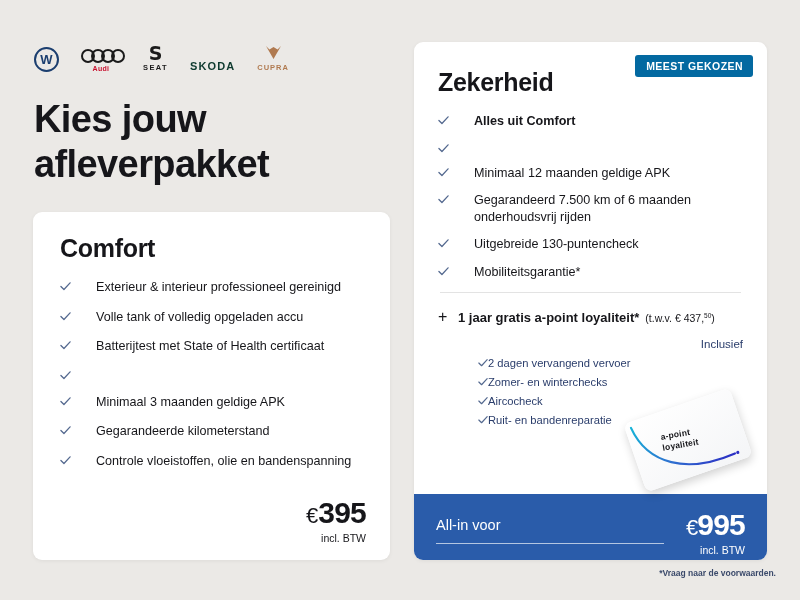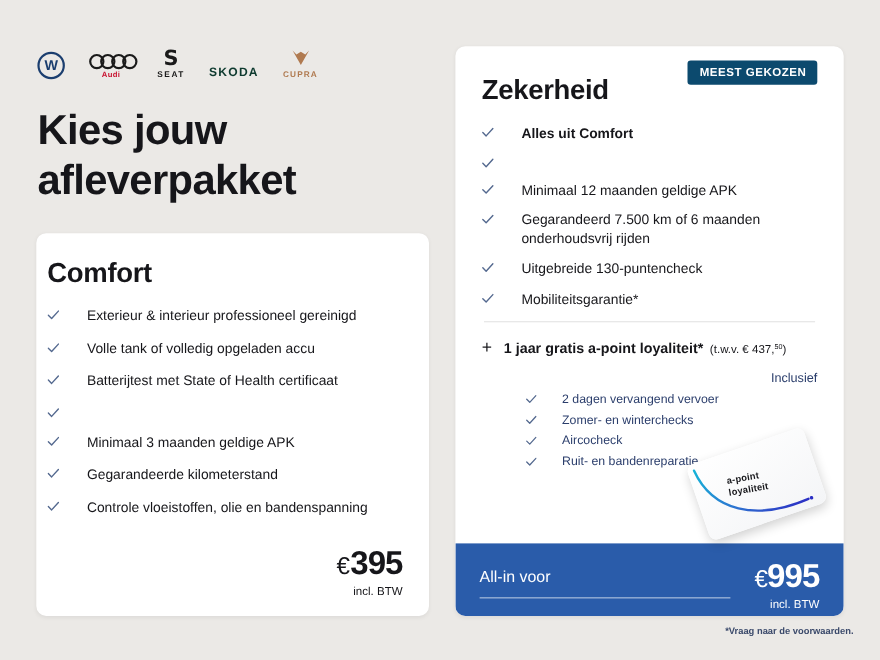--- a/index.html
+++ b/index.html
@@ -51,30 +51,30 @@
     background: #ffffff; border-radius: 9px;
     box-shadow: 0 1px 4px rgba(0,0,0,.06);
   }
   .card-zekerheid {
     position: absolute; left: 414px; top: 42px; width: 353px; height: 518px;
     background: #ffffff; border-radius: 9px; overflow: hidden;
     box-shadow: 0 1px 4px rgba(0,0,0,.06);
   }
 
   .badge {
-    position: absolute; right: 24px; top: 13px;
-    background: #0c4a6e; color: #fff;
+    position: absolute; right: 14px; top: 13px;
+    background: #0369a1; color: #fff;
     font-size: 10.5px; font-weight: 700; letter-spacing: .45px;
     padding: 5px 10px 5px 11px; border-radius: 3px;
   }
 
   .card-title {
     font-size: 25px; font-weight: 700; color: #16161a; letter-spacing: -0.3px;
   }
-  .comfort-pad { padding: 22px 26px 0 10px; }
+  .comfort-pad { padding: 22px 26px 0 27px; }
   .zeker-pad   { padding: 26px 24px 0 24px; }
 
   ul.feats { list-style: none; margin-top: 16px; }
   ul.feats li {
     display: flex; align-items: flex-start; gap: 25px;
     font-size: 12.6px; color: #16161a; line-height: 1.32;
     margin-bottom: 13px;
   }
   ul.feats.tight li { margin-bottom: 11px; }
   li.bold > .txt { font-weight: 700; }
@@ -92,21 +92,21 @@
   }
   .plus-sign { font-size: 16px; font-weight: 400; color: #16161a; line-height: 1; width: 11px; }
   .plus-label { font-size: 13px; font-weight: 700; }
   .plus-value { font-size: 10.5px; font-weight: 400; margin-left: 6px; }
   .plus-value sup { font-size: 6.5px; vertical-align: 4px; }
 
   .incl-wrap { margin-left: 40px; margin-top: 12px; color: #2a3d6b; text-align: right; }
   .incl-title { font-size: 11.5px; color: #2a3d6b; margin-bottom: 7px; }
   ul.subfeats { list-style: none; }
   ul.subfeats li {
-    display: flex; align-items: center; gap: 23px;
+    display: flex; align-items: center; gap: 0;
     font-size: 11.2px; color: #2a3d6b; margin-bottom: 7px;
   }
   ul.subfeats .chk { color: #54698f; width: 10px; height: 10px; margin-top: 0; }
   ul.subfeats .chk svg { width: 10px; height: 10px; }
 
   
   .loyalty-card {
     position: absolute; left: 632px; top: 404px;
     width: 112px; height: 72px; border-radius: 7px;
     background: linear-gradient(160deg,#ffffff 0%,#f4f5f7 100%);

